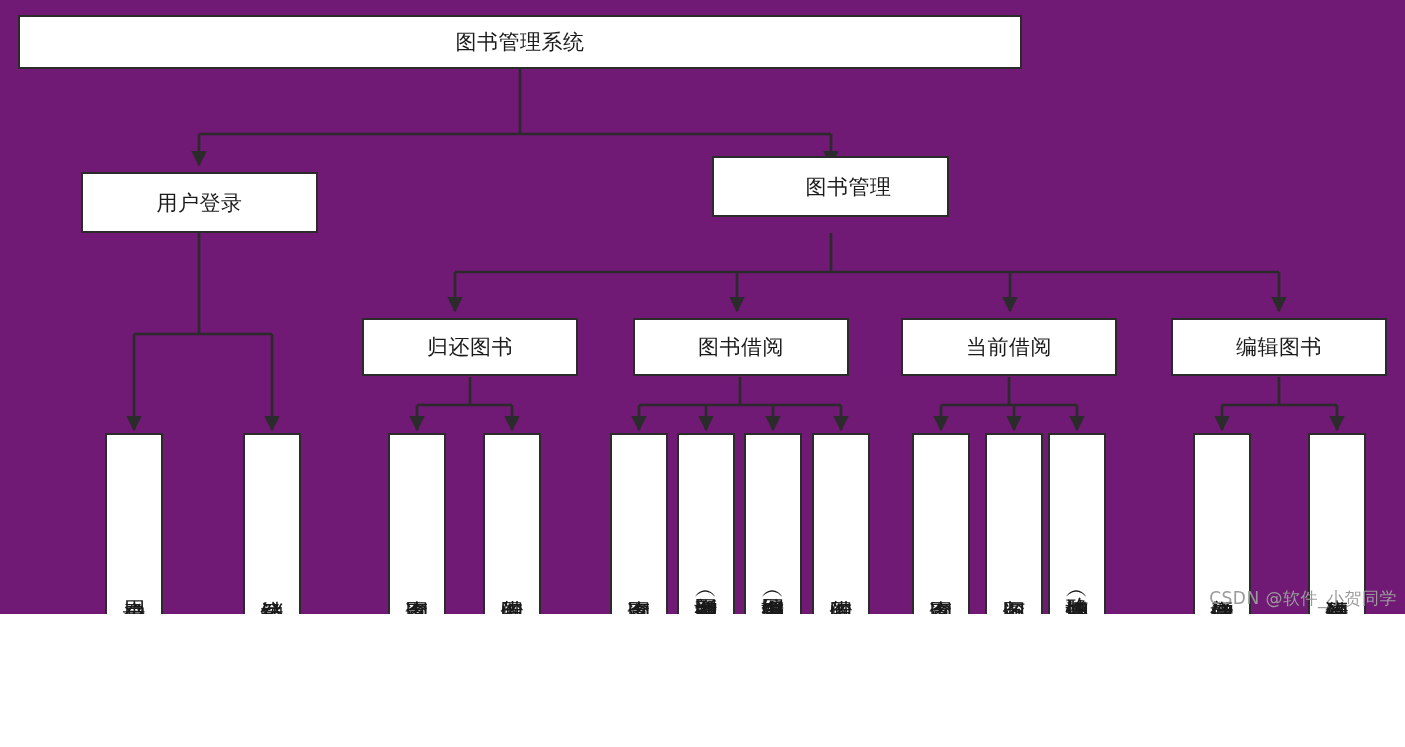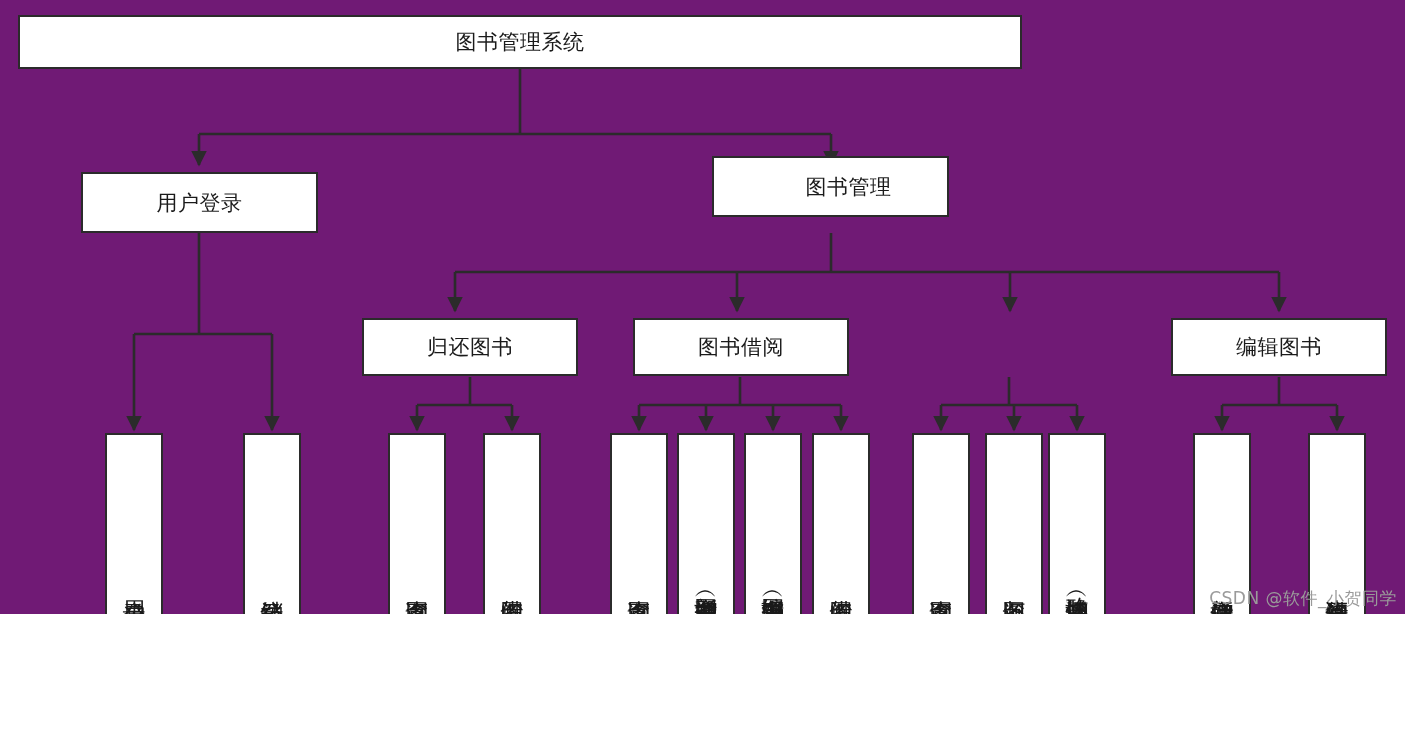--- a/index.html
+++ b/index.html
@@ -118,20 +118,21 @@
     </g>
   </svg>
 
   <div class="node node-h" style="left:18px; top:15px; width:1004px; height:54px;">图书管理系统</div>
 
   <div class="node node-h" style="left:81px; top:172px; width:237px; height:61px;">用户登录</div>
   <div class="node node-h" style="left:712px; top:156px; width:237px; height:61px;padding-left:36px;">图书管理</div>
 
   <div class="node node-h" style="left:362px; top:318px; width:216px; height:58px;">归还图书</div>
   <div class="node node-h" style="left:633px; top:318px; width:216px; height:58px;">图书借阅</div>
+  <div class="node node-h" style="left:901px; top:318px; width:216px; height:58px;">当前借阅</div>
   <div class="node node-h" style="left:1171px; top:318px; width:216px; height:58px;">编辑图书</div>
 
   <div class="node node-v" style="left:105px; top:433px; width:58px; height:301px;">用户登录</div>
   <div class="node node-v" style="left:243px; top:433px; width:58px; height:301px;">注销登录</div>
 
   <div class="node node-v" style="left:388px; top:433px; width:58px; height:301px;">查询图书</div>
   <div class="node node-v" style="left:483px; top:433px; width:58px; height:301px;">借阅图书</div>
 
   <div class="node node-v" style="left:610px; top:433px; width:58px; height:301px;">查询图书</div>
   <div class="node node-v" style="left:677px; top:433px; width:58px; height:301px;">新增图书（管理员）</div>

